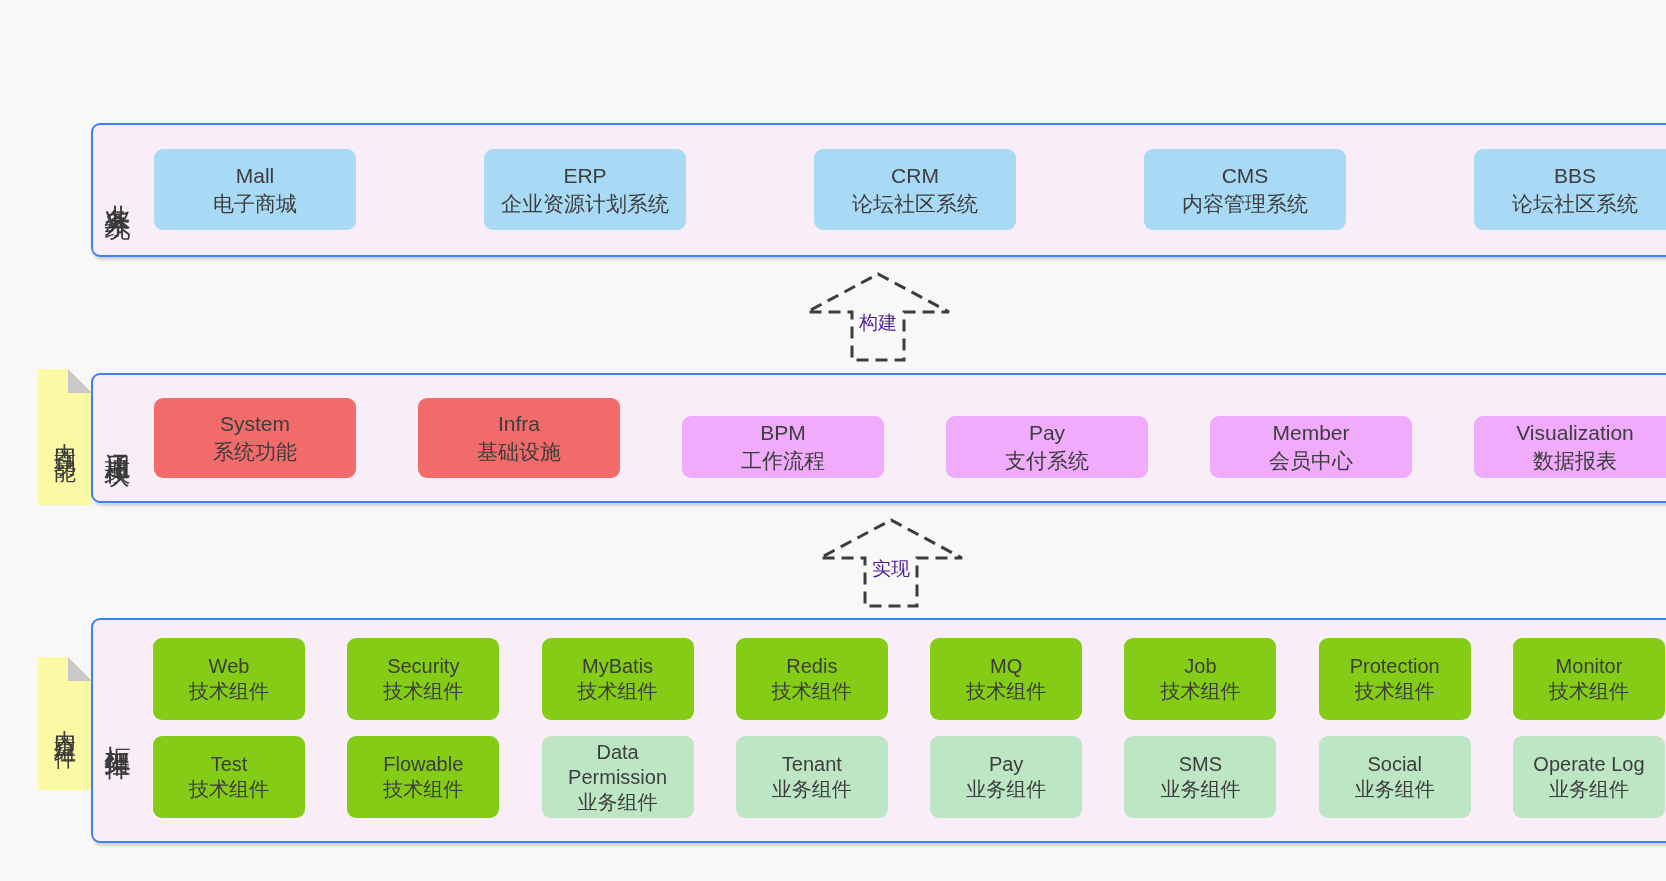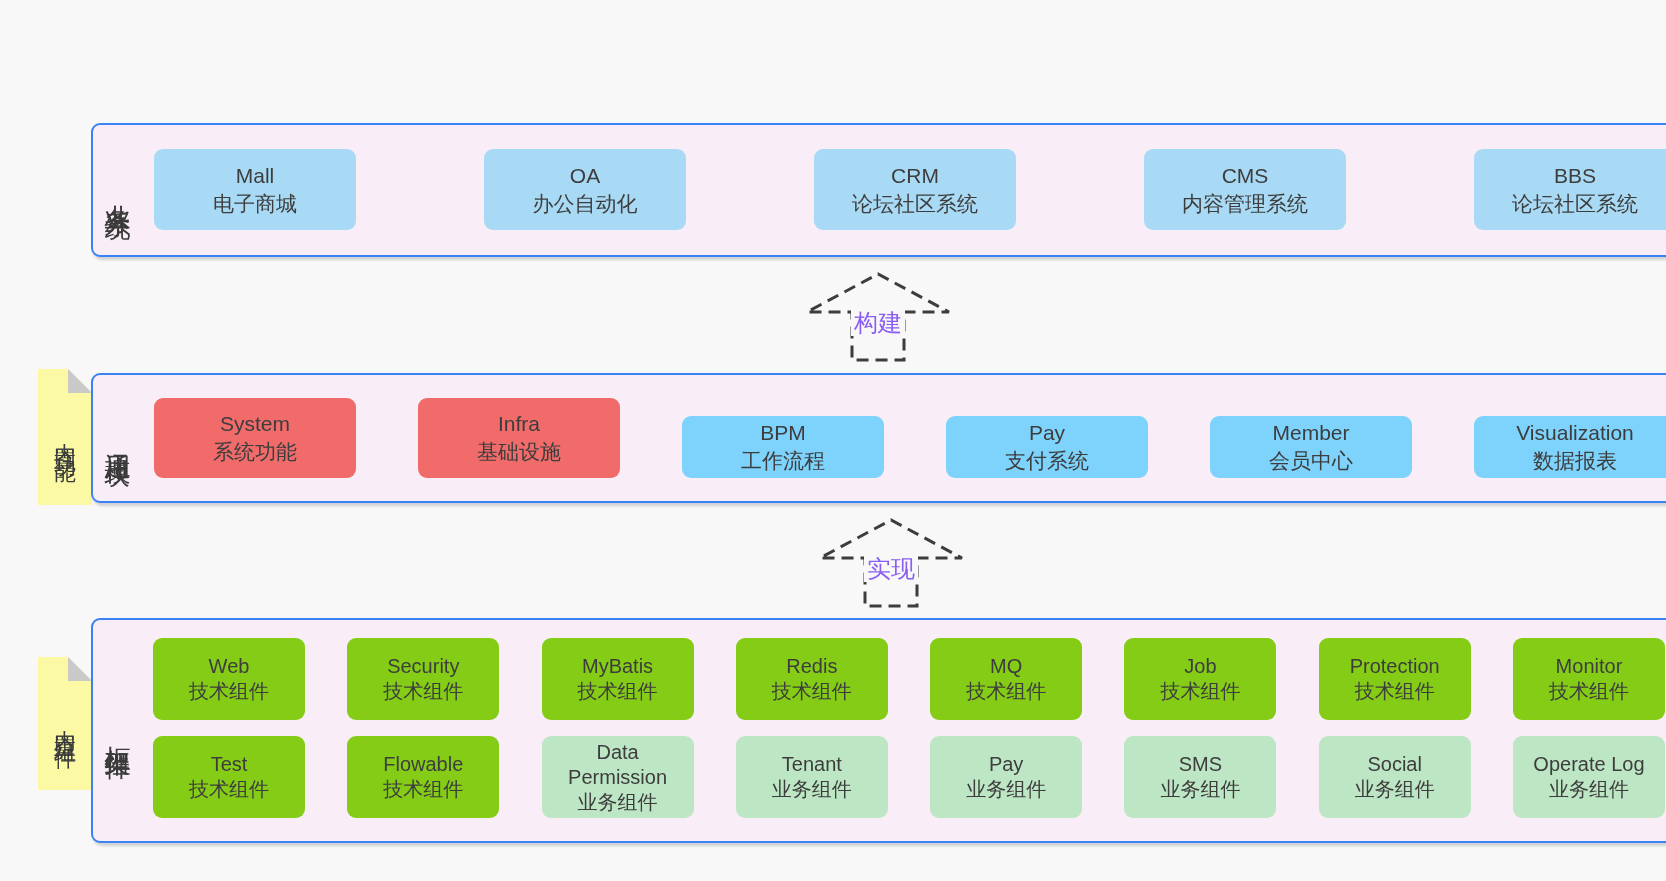--- a/index.html
+++ b/index.html
@@ -34,21 +34,21 @@
   #band-framework .band-row.row-2{top:116px;}
   .box{
     border-radius:9px;display:flex;flex-direction:column;
     justify-content:center;align-items:center;text-align:center;
     box-sizing:border-box;padding:2px 6px;
   }
   #band-business .box,#band-modules .box{width:202px;font-size:21px;line-height:28px;}
   #band-framework .box{width:152px;font-size:20px;line-height:25px;}
   .variant-blue{background:#a9daf5;}
   .variant-red{background:#f16b6b;}
-  .variant-pink{background:#7dd3fc;margin-top:18px;}
+  .variant-pink{background:#f0abfc;margin-top:18px;}
   .variant-green{background:#84cc16;}
   .variant-lightgreen{background:#bde6c4;}
   .sticky{
     position:absolute;left:38px;width:54px;background:#fbf9a4;
     clip-path:polygon(0 0,calc(100% - 24px) 0,100% 24px,100% 100%,0 100%);
     display:flex;align-items:center;justify-content:center;z-index:1;
   }
   #sticky-features{top:369px;height:136px;}
   #sticky-components{top:657px;height:133px;}
   .sticky-fold{
@@ -58,41 +58,41 @@
   .sticky-text{
     writing-mode:vertical-rl;text-orientation:upright;
     font-size:22px;line-height:24px;letter-spacing:6px;color:#3a3a3a;white-space:nowrap;
   }
   .arrow{position:absolute;width:146px;height:92px;z-index:1;}
   #arrow-build{left:805px;top:272px;}
   #arrow-implement{left:818px;top:518px;}
   .arrow svg{position:absolute;left:0;top:0;}
   .arrow-label{
     position:absolute;left:50%;top:38px;transform:translateX(-50%);
-    background:#f8f8f8;font-size:24px;line-height:26px;padding:0 3px;
-    white-space:nowrap;color:#8b5cf6;
+    background:#f8f8f8;font-size:19px;line-height:26px;padding:0 3px;
+    white-space:nowrap;color:#4c1d95;
   }
 </style>
 </head>
 <body>
 
 <div class="band" id="band-business">
   <div class="band-label">业务系统</div>
   <div class="band-row">
 
       <div class="box variant-blue">
         <div>Mall</div>
         <div>电子商城</div>
       </div>
 
-      <div class="box variant-blue">
-        <div>OA</div>
-        <div>办公自动化</div>
-      </div>
-
+
+      <div class="box variant-blue">
+        <div>ERP</div>
+        <div>企业资源计划系统</div>
+      </div>
 
       <div class="box variant-blue">
         <div>CRM</div>
         <div>论坛社区系统</div>
       </div>
 
       <div class="box variant-blue">
         <div>CMS</div>
         <div>内容管理系统</div>
       </div>

